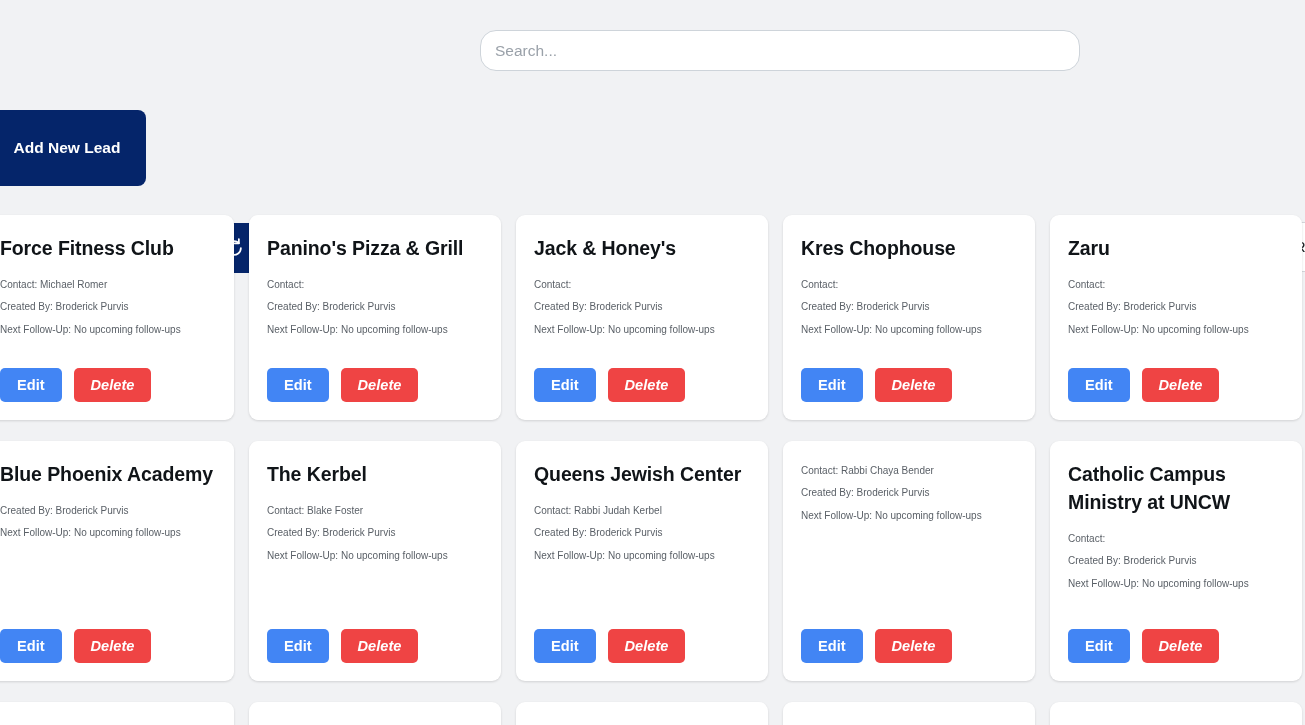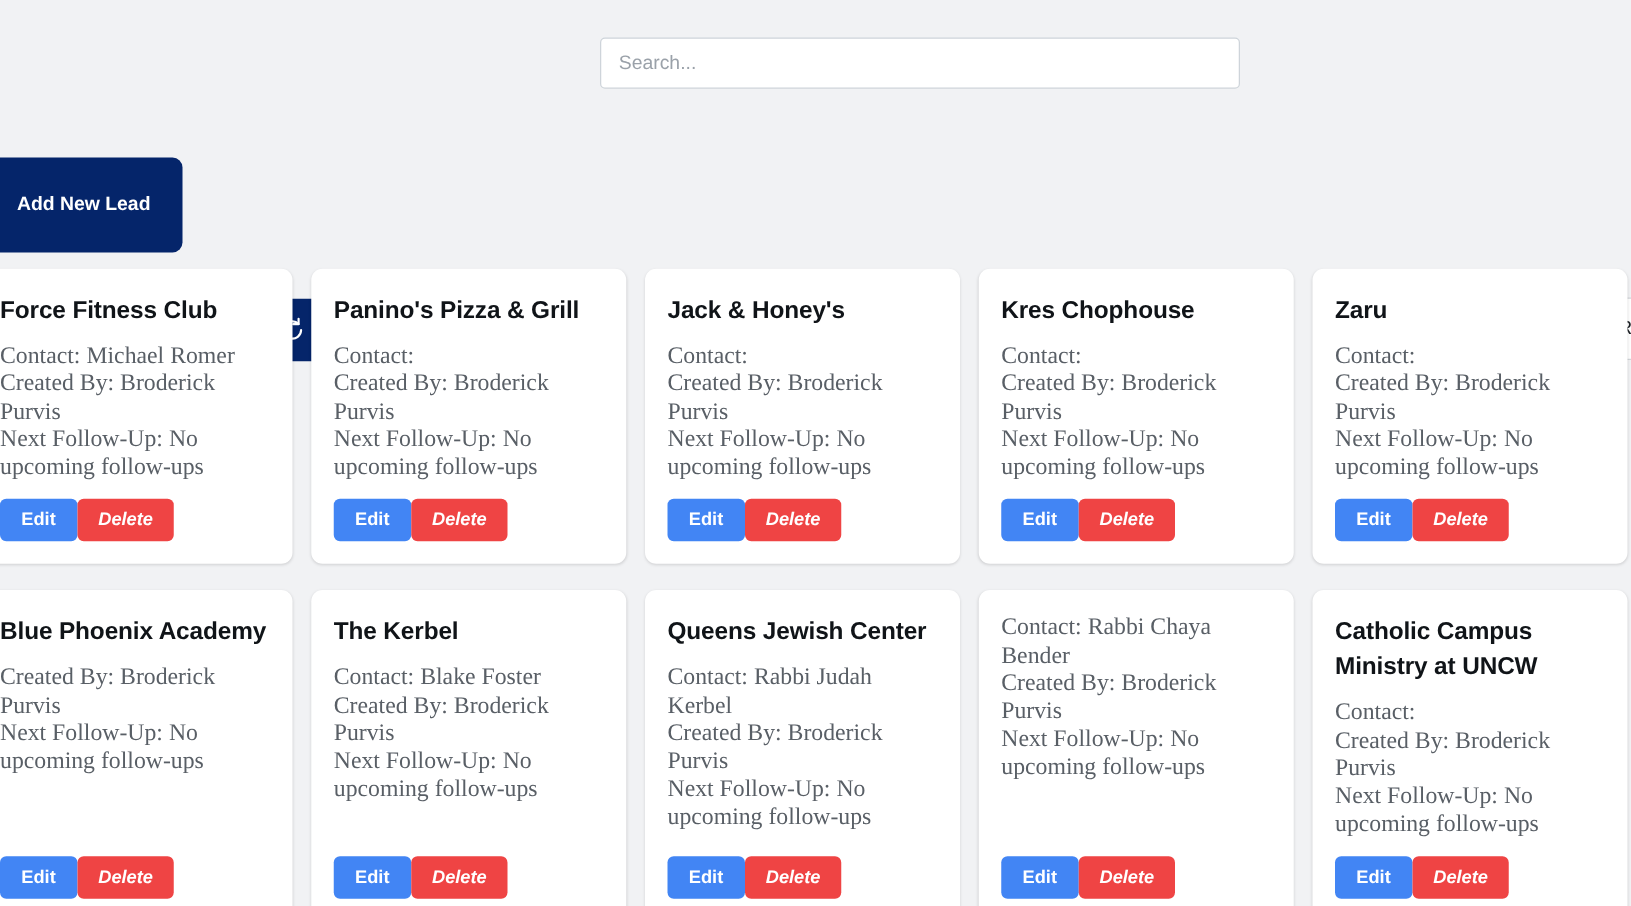--- a/index.html
+++ b/index.html
@@ -23,37 +23,37 @@
     top: 0;
     left: 0;
     width: 1305px;
     height: 100px;
   }
 
   .search-input {
     position: absolute;
     left: 480px;
     top: 30px;
-    width: 512px;
+    width: 600px;
     height: 41px;
     border: 1px solid #ced4da;
-    border-radius: 4px;
+    border-radius: 16px;
     background: #ffffff;
     font-family: "Liberation Sans", sans-serif;
     font-size: 15.5px;
     color: #212529;
     padding: 0 14px;
     outline: none;
   }
   .search-input::placeholder { color: #9aa1a9; }
 
   
   .toolbar {
     position: absolute;
-    top: 108px;
+    top: 92px;
     left: 0;
     width: 1110px;
     height: 115px;
   }
 
   .add-lead-button {
     position: absolute;
     left: -12px;
     top: 18px;
     width: 158px;
@@ -134,29 +134,29 @@
   .card-title {
     font-size: 19.5px;
     font-weight: bold;
     color: #101418;
     line-height: 28px;
     margin-bottom: 12px;
     letter-spacing: -0.1px;
   }
 
   .card-meta {
-    font-size: 19px;
+    font-size: 10px;
     color: #595f66;
     line-height: 22.3px;
     flex: 1 1 auto;
-    font-family: Liberation Serif, serif;
   }
 
   .card-actions {
     display: flex;
+    gap: 12px;
     margin-top: 14px;
   }
 
   .btn-edit {
     background: #4285f4;
     color: #ffffff;
     border: none;
     border-radius: 5px;
     font-family: "Liberation Sans", sans-serif;
     font-size: 14.6px;

